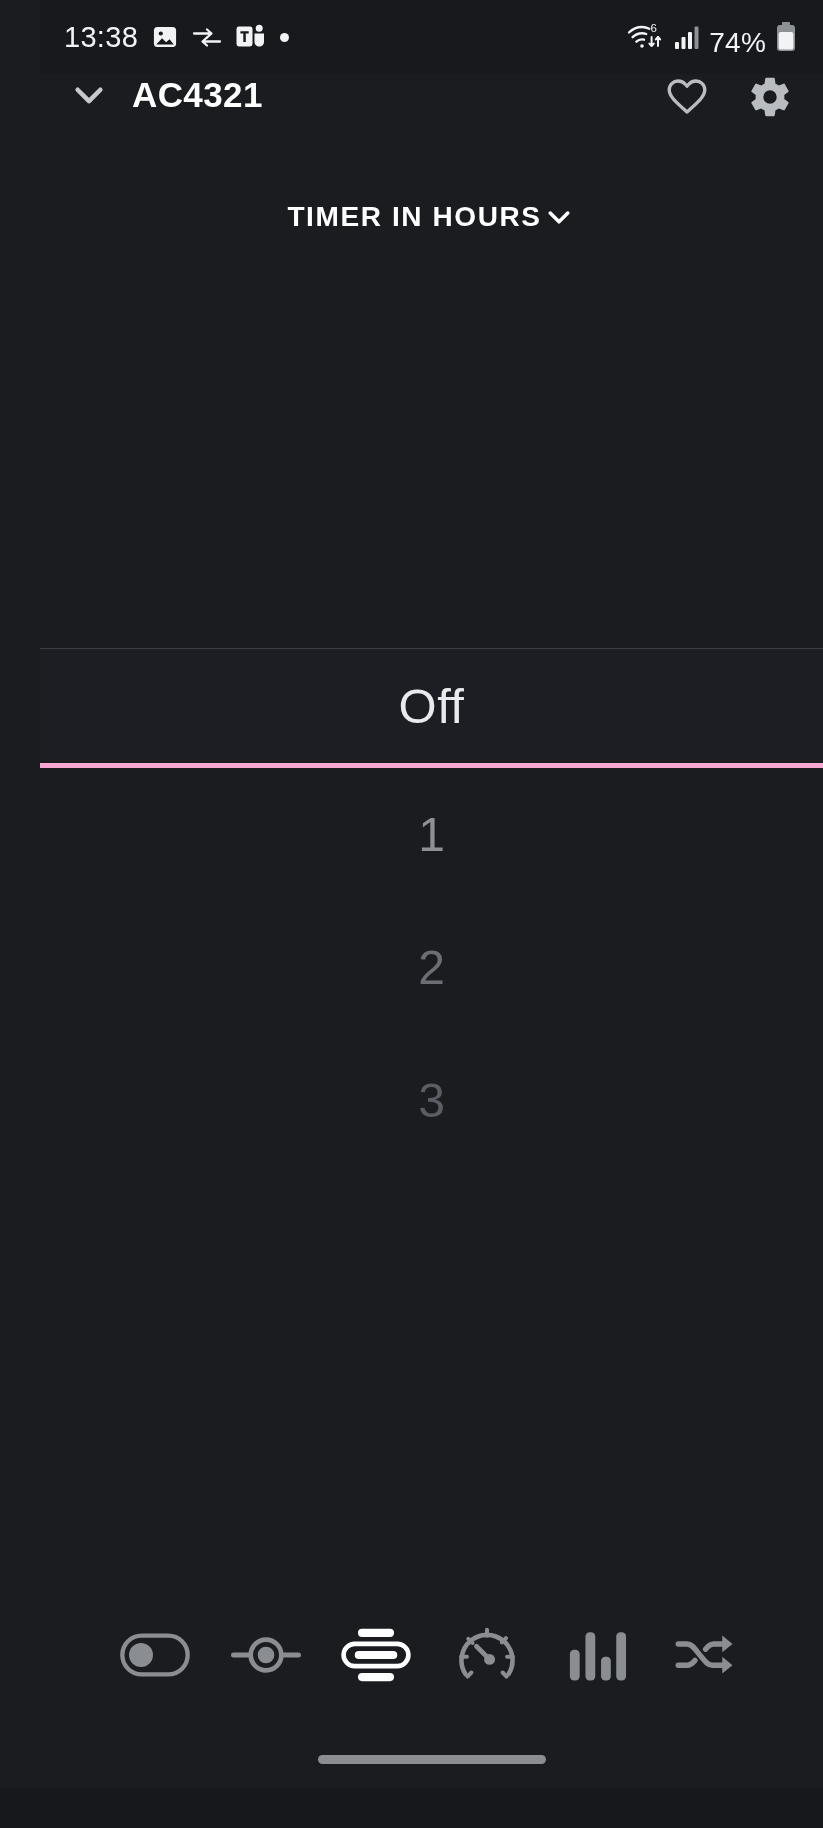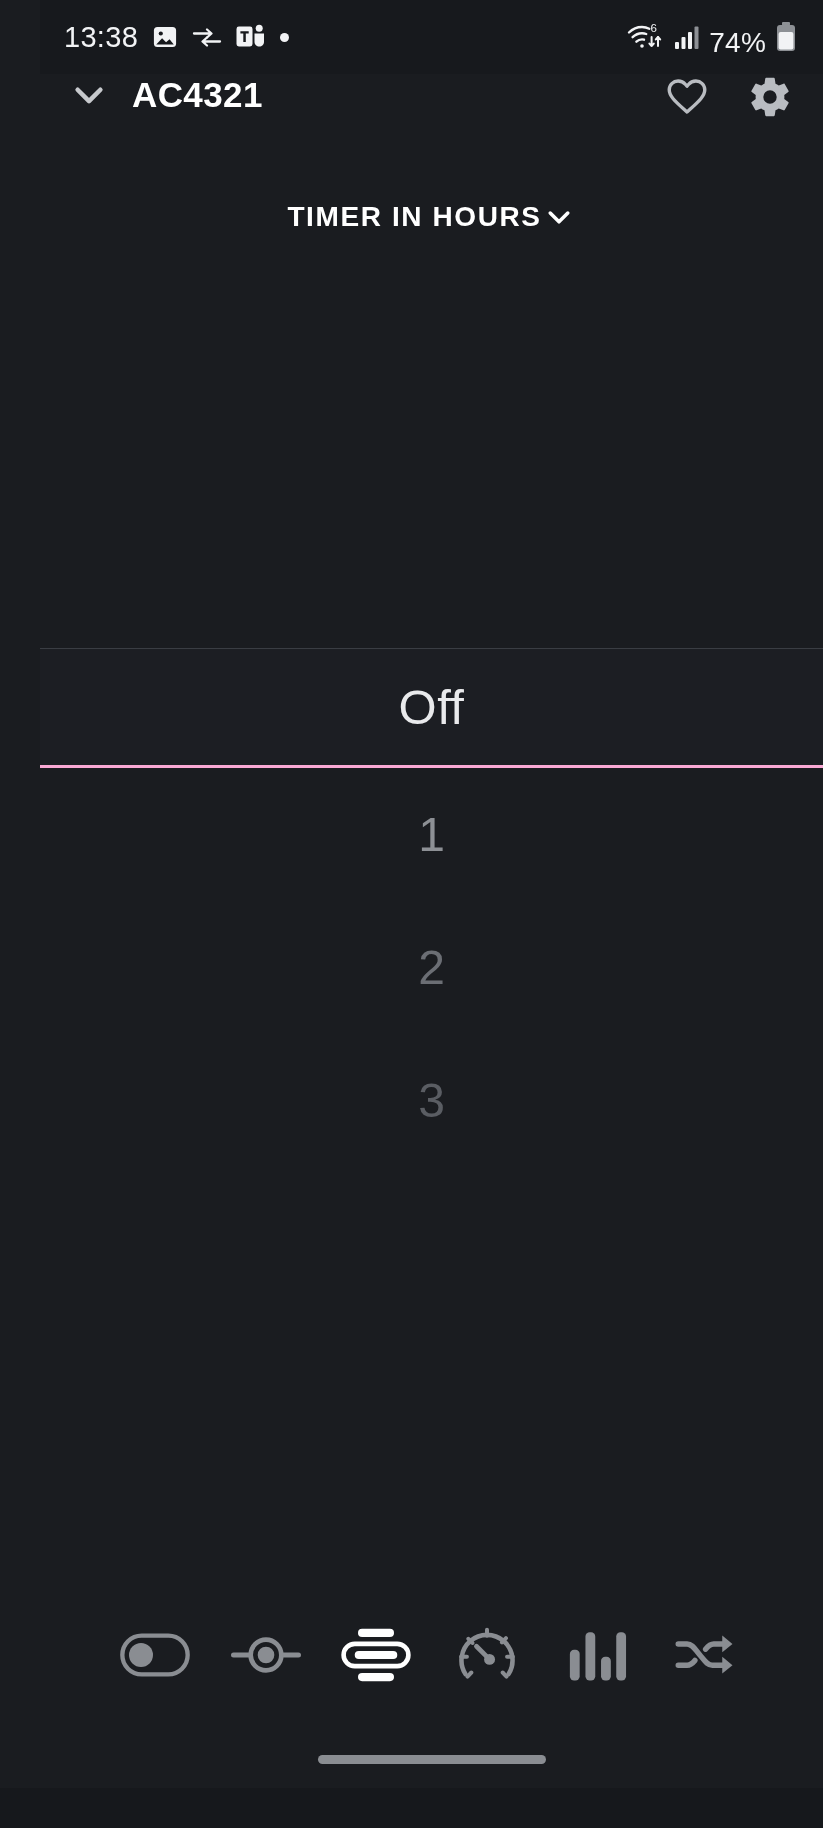--- a/index.html
+++ b/index.html
@@ -67,21 +67,21 @@
     position:relative; flex:1 1 auto;
     display:flex; flex-direction:column;
     align-items:center;
     overflow:hidden;
   }
   .picker-spacer { flex:1 1 auto; }
   .picker-selected {
     width:100%;
     height:120px;
     border-top:1px solid #3a3d43;
-    border-bottom:3px solid #f9a8d4;
+    border-bottom:5px solid #f9a8d4;
     display:flex; align-items:center; justify-content:center;
     background:#1c1e23;
     flex:0 0 120px;
   }
   .picker-selected .pv {
     color:#e9eaec; font-size:49px; font-weight:400; letter-spacing:0.5px;
   }
   .picker-item {
     height:133px; flex:0 0 133px;
     width:100%;

